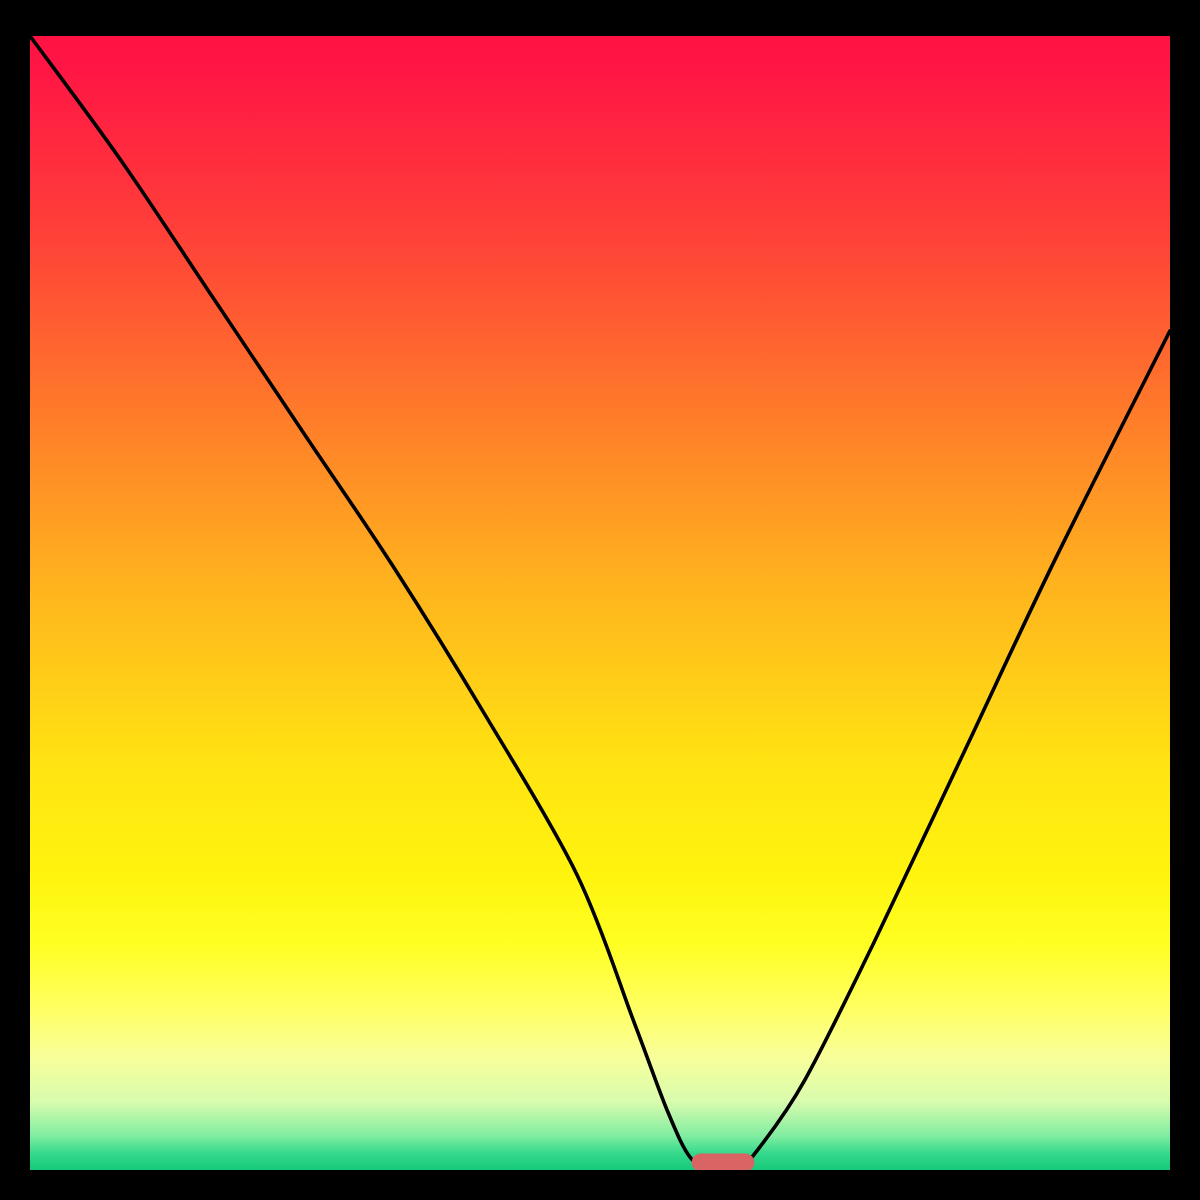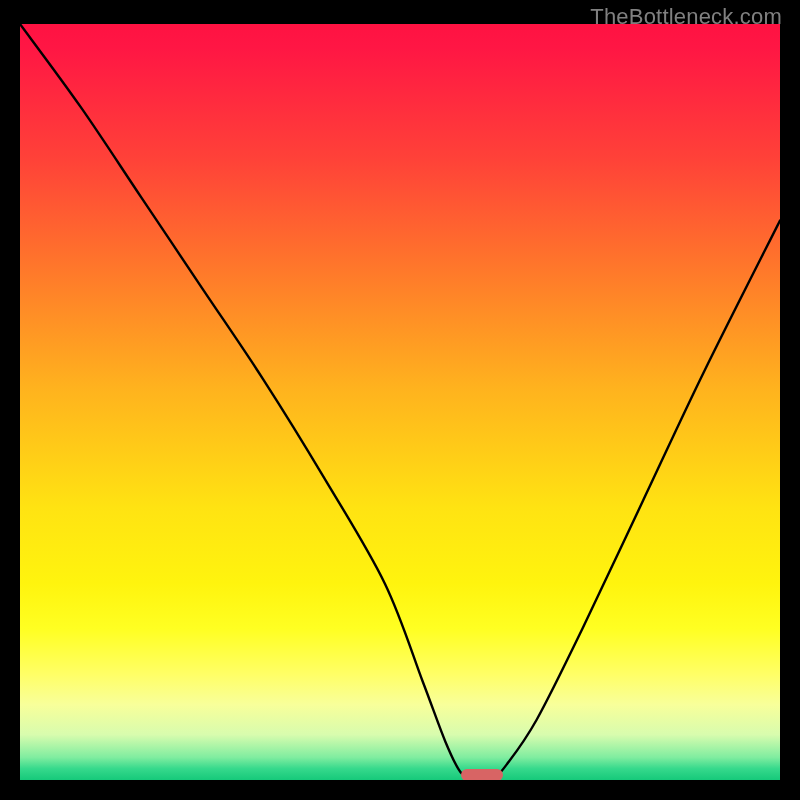--- a/index.html
+++ b/index.html
@@ -68,21 +68,20 @@
     position: absolute;
     background: #d86464;
     border-radius: 999px;
   }
 </style>
 </head>
 <body>
 
 <div class="frame">
 
-  <div class="watermark">TheBottleneck.com</div>
 
   <div class="plot-area">
     <div class="gradient"></div>
 
     <svg class="curve" viewBox="0 0 760 756" preserveAspectRatio="none">
       <path fill="none" stroke="#000000" stroke-width="2.4" stroke-linecap="round" stroke-linejoin="round" d="M 0.00 0.00 C 10.13 13.86, 40.53 54.18, 60.80 83.16 C 81.07 112.14, 101.33 143.64, 121.60 173.88 C 141.87 204.12, 162.13 234.36, 182.40 264.60 C 202.67 294.84, 222.93 323.82, 243.20 355.32 C 263.47 386.82, 283.73 419.58, 304.00 453.60 C 324.27 487.62, 348.33 525.42, 364.80 559.44 C 381.27 593.46, 392.67 631.26, 402.80 657.72 C 412.93 684.18, 419.27 703.08, 425.60 718.20 C 431.93 733.32, 435.73 742.14, 440.80 748.44 C 445.87 754.74, 450.93 754.74, 456.00 756.00 C 461.07 757.26, 466.13 758.52, 471.20 756.00 C 476.27 753.48, 478.80 750.96, 486.40 740.88 C 494.00 730.80, 504.13 718.20, 516.80 695.52 C 529.47 672.84, 544.67 641.34, 562.40 604.80 C 580.13 568.26, 602.93 519.12, 623.20 476.28 C 643.47 433.44, 661.20 394.38, 684.00 347.76 C 706.80 301.14, 747.33 221.76, 760.00 196.56"></path>
     </svg>
 
     <div class="minimum-marker" style="left: 440.8px; width: 41.8px; top: 745.464px; height: 12px; background: rgb(216, 100, 100);"></div>
   </div>

